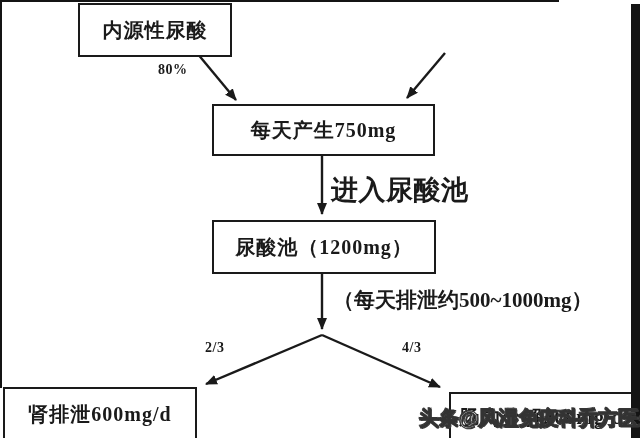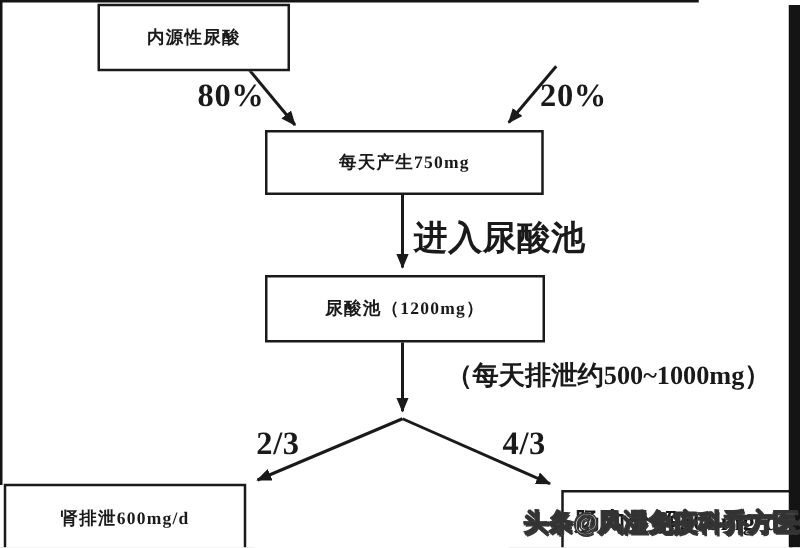--- a/index.html
+++ b/index.html
@@ -8,36 +8,36 @@
     overflow:hidden;color:#1a1a1a;
     font-family:"Liberation Serif","DejaVu Serif",serif;
   }
   .frame-top{position:absolute;left:0;top:0;width:559px;height:2px;background:#141414;}
   .frame-left{position:absolute;left:0;top:0;width:2px;height:388px;background:#141414;}
   .frame-right{position:absolute;left:631px;top:4px;width:9px;height:434px;background:#141414;}
   .arrows{position:absolute;left:0;top:0;width:640px;height:438px;pointer-events:none;}
   .node{
     position:absolute;border:2px solid #1a1a1a;background:#ffffff;
     display:flex;align-items:center;justify-content:center;
-    font-weight:700;font-size:14px;letter-spacing:1px;white-space:nowrap;
+    font-weight:700;font-size:20px;letter-spacing:1px;white-space:nowrap;
   }
   .lbl{
-    position:absolute;font-weight:700;font-size:26px;white-space:nowrap;letter-spacing:0.5px;
+    position:absolute;font-weight:700;font-size:14px;white-space:nowrap;letter-spacing:0.5px;
   }
   .b1{left:78px;top:3px;width:150px;height:50px;}
   .b2{left:410px;top:3px;width:148px;height:50px;}
   .b3{left:212px;top:104px;width:219px;height:48px;}
   .b4{left:212px;top:220px;width:220px;height:50px;}
   .b5{left:3px;top:387px;width:190px;height:51px;border-bottom-width:4px;}
   .b6{left:449px;top:392px;width:181px;height:46px;border-bottom-width:4px;font-size:20px;}
   .l-80{left:158px;top:62px;}
   .l-20{left:432px;top:62px;}
   .l-pool{left:331px;top:172px;font-size:27px;}
   .l-meta{left:160px;top:286px;}
-  .l-excr{left:333px;top:286px;font-size:21px;letter-spacing:0;margin-left:24px;}
+  .l-excr{left:333px;top:286px;font-size:21px;letter-spacing:0;}
   .l-23{left:205px;top:340px;}
   .l-13{left:402px;top:340px;}
   .watermark{
     position:absolute;left:419px;top:405px;z-index:5;
     font-family:"Liberation Sans","DejaVu Sans",sans-serif;
     font-weight:700;font-size:20px;letter-spacing:0;white-space:nowrap;
     color:#ffffff;-webkit-text-stroke:1.1px #333333;
     text-shadow:0 0 1px #444444,1px 1px 0 #3a3a3a,-1px -1px 0 #3a3a3a;
   }
 </style>
@@ -63,21 +63,20 @@
     <path d="M322,335 L440,387" stroke="#1a1a1a" stroke-width="2.4" fill="none" marker-end="url(#ah)"></path>
   </svg>
 
   <div class="node b1">内源性尿酸</div>
   <div class="node b3">每天产生750mg</div>
   <div class="node b4">尿酸池（1200mg）</div>
   <div class="node b5">肾排泄600mg/d</div>
   <div class="node b6">肠内分解200mg/d</div>
 
   <div class="lbl l-80">80%</div>
-  <div class="lbl l-20">20%</div>
   <div class="lbl l-pool">进入尿酸池</div>
   <div class="lbl l-excr">（每天排泄约500~1000mg）</div>
   <div class="lbl l-23">2/3</div>
   <div class="lbl l-13">4/3</div>
 
   <div class="watermark">头条@风湿免疫科乔方医生</div>
 
   <div class="frame-right"></div>
 </div>
 

